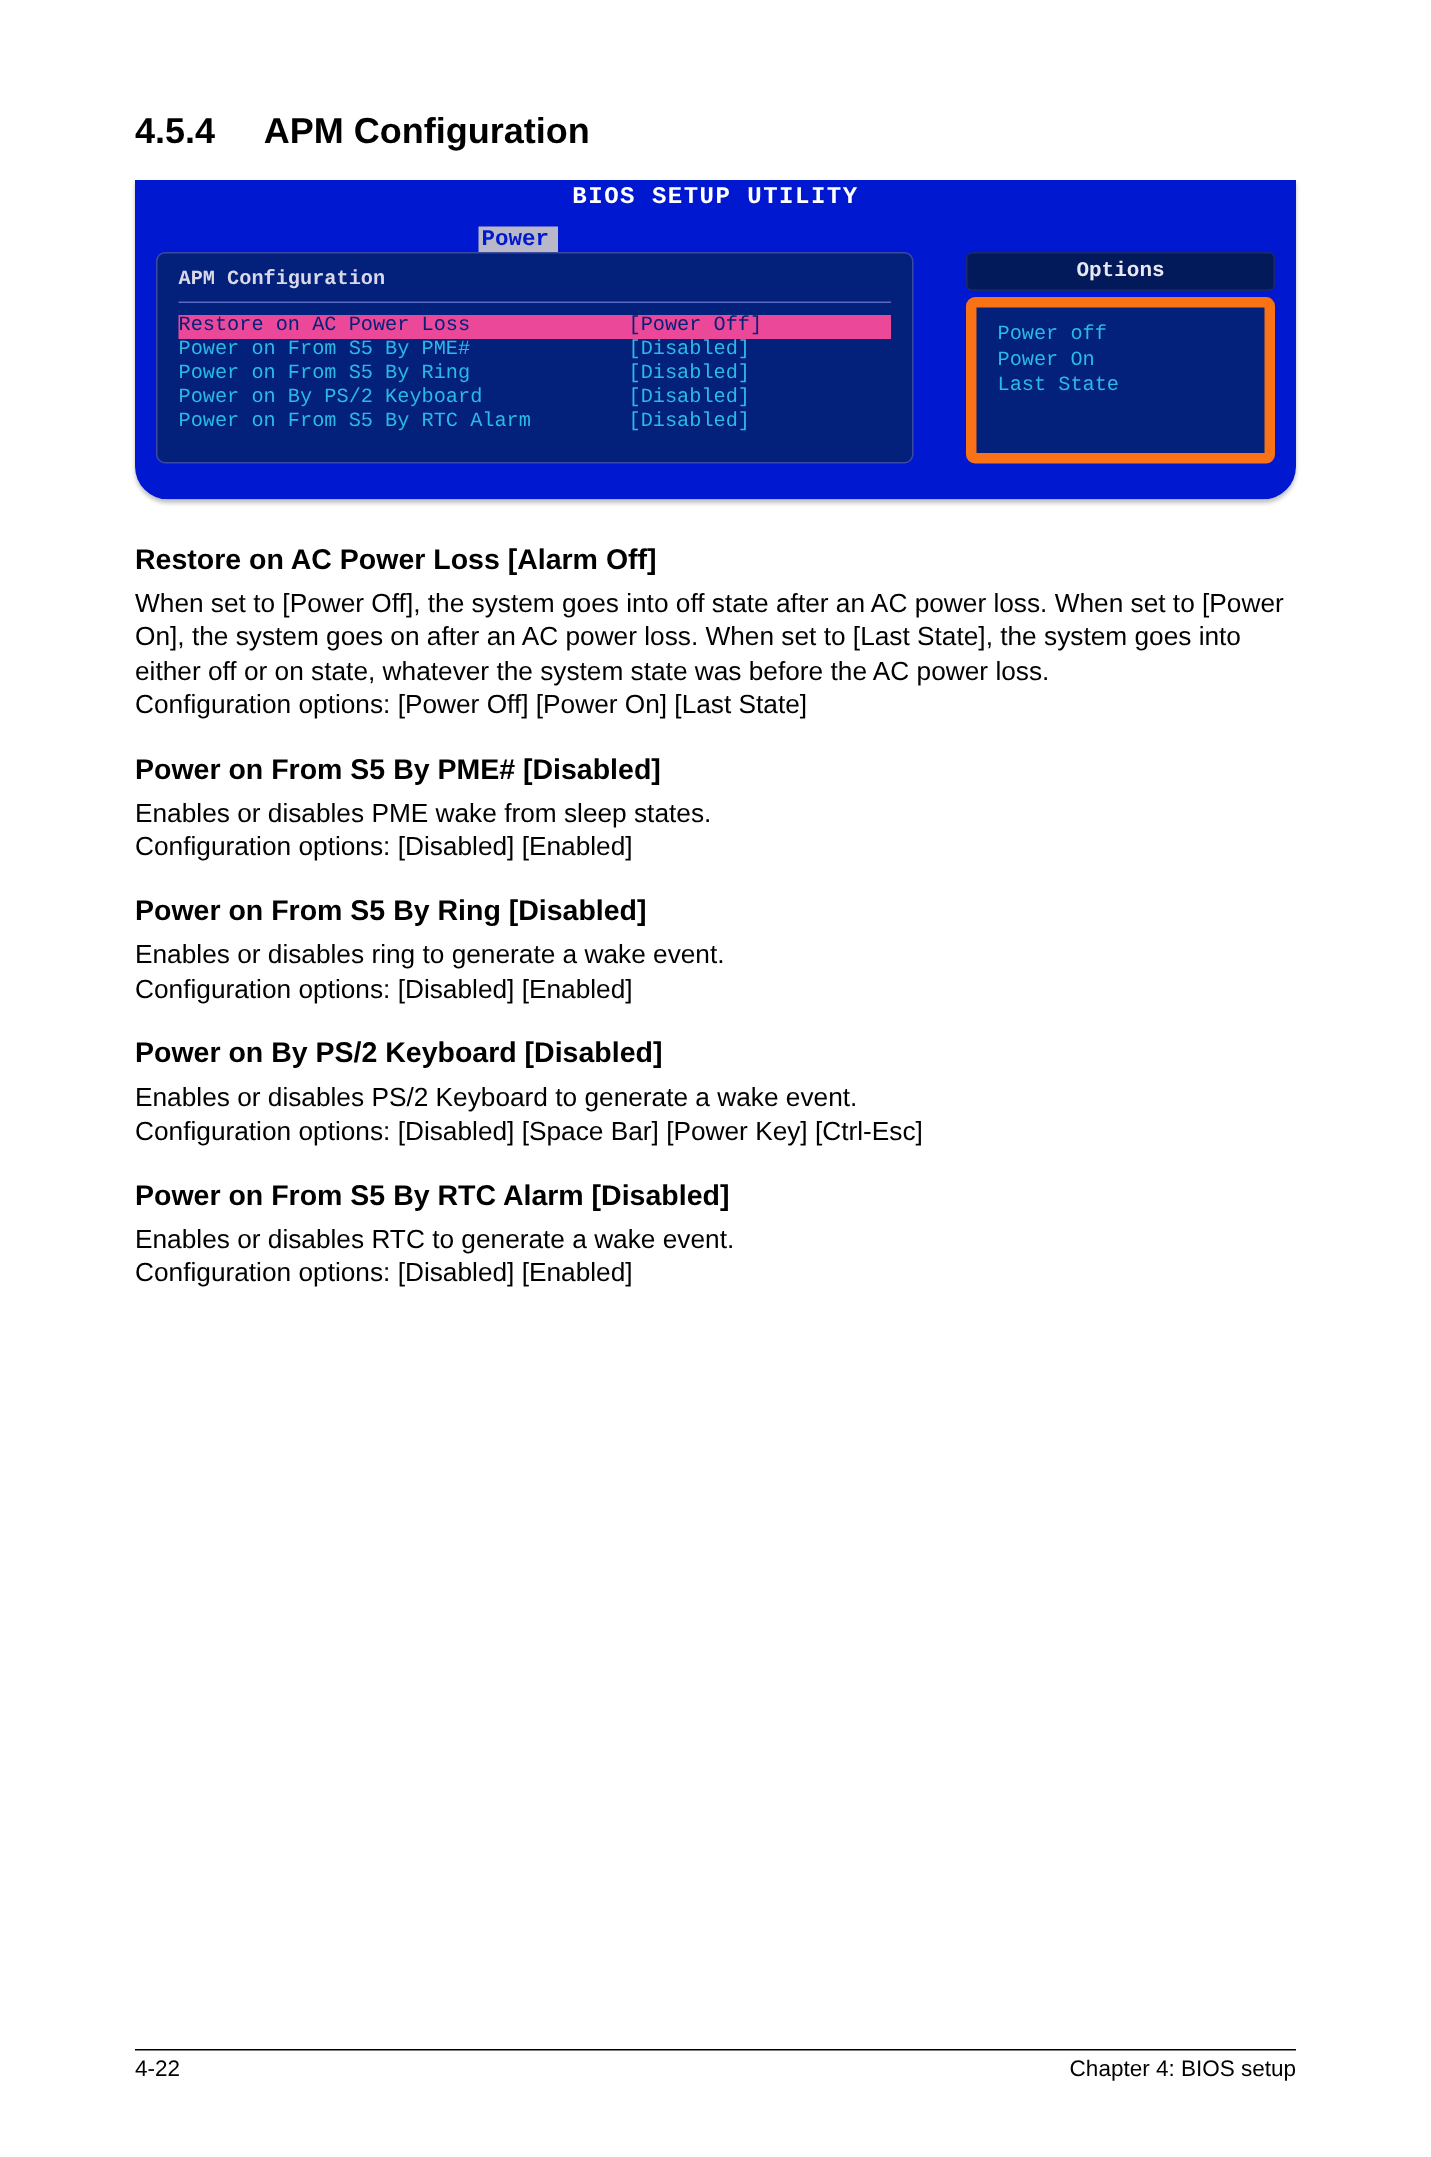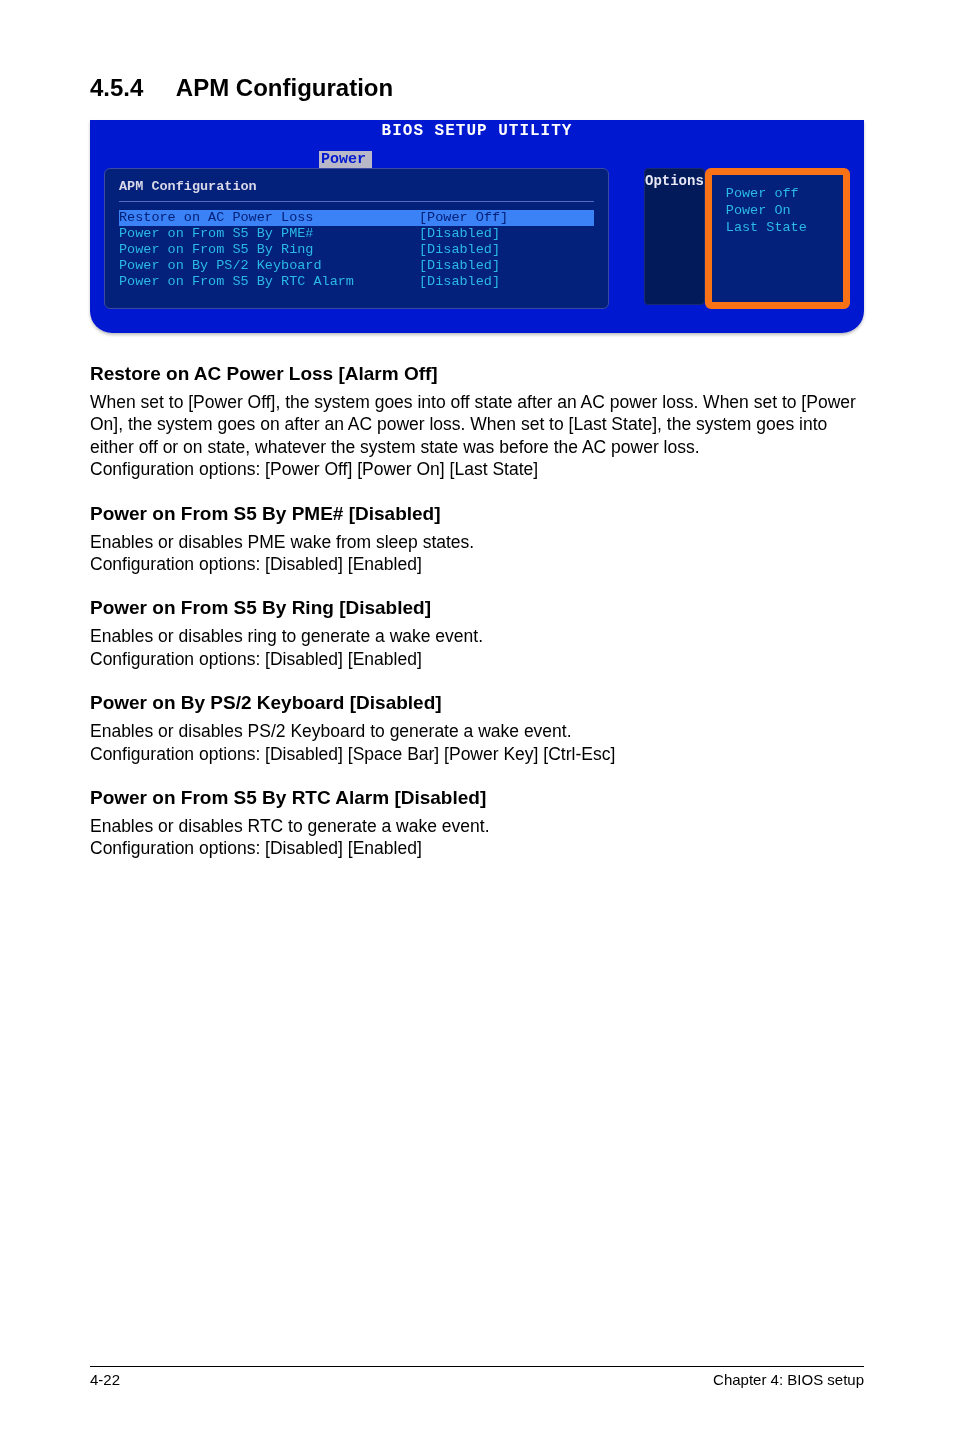--- a/index.html
+++ b/index.html
@@ -86,27 +86,27 @@
     font-weight: bold;
     margin-bottom: 6px;
   }
   .bios-left hr {
     border: none;
     border-top: 1px solid #5a6ac0;
     margin-bottom: 8px;
   }
   .bios-row { display: flex; white-space: pre; }
   .bios-row .lab { flex: 0 0 300px; }
-  .bios-row.selected { background: #3b82f6; color: #03207a; }
+  .bios-row.selected { background: #ec4899; color: #03207a; }
   .bios-row.selected .lab, .bios-row.selected .val { color: #03207a; }
 
   .bios-right {
     flex: 1;
     display: flex;
-    flex-direction: row;
+    flex-direction: column;
     padding-left: 21px;
   }
   .bios-options-header {
     background: #031a5a;
     border: 1px solid #1a2a70;
     border-radius: 4px;
     text-align: center;
     color: #e8e8f4;
     font-family: "Courier New", monospace;
     font-weight: bold;

